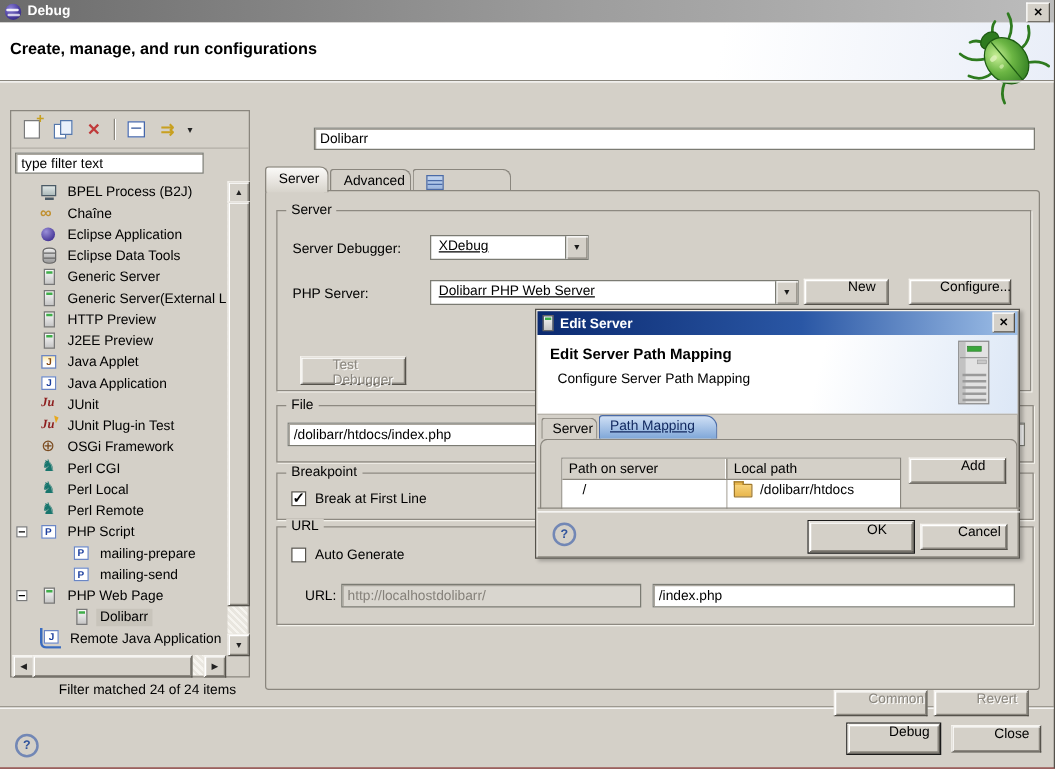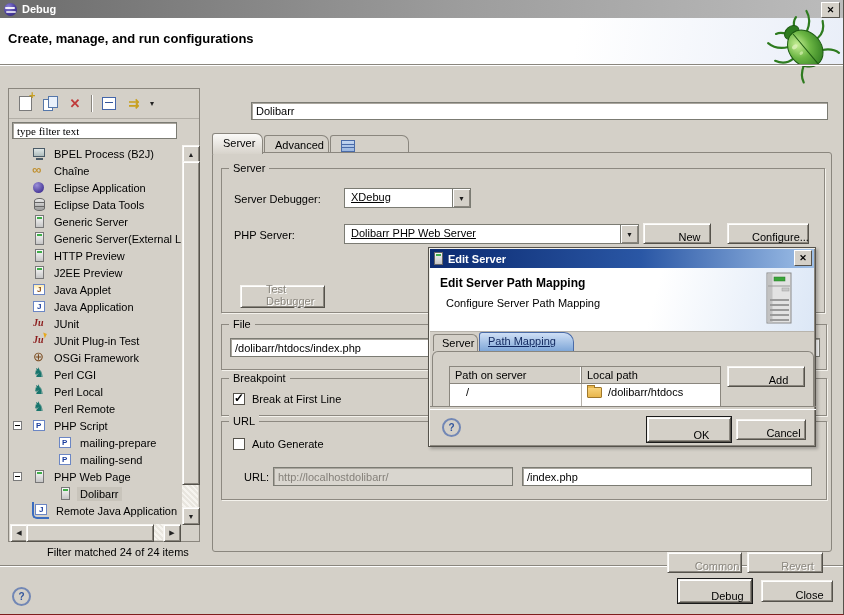--- a/index.html
+++ b/index.html
@@ -3,21 +3,21 @@
 <meta charset="utf-8">
 <style>
   html,body{margin:0;padding:0;background:#9a9a9a;}
   #app{position:relative;width:844px;height:615px;background:#d4d0c8;overflow:hidden;
        font:11px "Liberation Sans",sans-serif;color:#000;border-right:1px solid #55524b;border-bottom:1px solid #7f1d1d;box-sizing:border-box;}
   .abs{position:absolute;box-sizing:border-box;}
 
   
   .btn{position:absolute;box-sizing:border-box;background:#d4d0c8;border:1px solid;
        border-color:#f6f4f0 #55524b #55524b #f6f4f0;box-shadow:inset 1px 1px 0 #fff,inset -1px -1px 0 #8a867e;
-       display:flex;align-items:flex-end;justify-content:center;font:11px "Liberation Sans",sans-serif;cursor:default;padding-left:25px;}
+       display:flex;align-items:flex-start;justify-content:center;font:11px "Liberation Sans",sans-serif;cursor:default;padding-left:25px;}
   .btn.default{box-shadow:0 0 0 1px #1a1a1a,inset 1px 1px 0 #fff,inset -1px -1px 0 #8a867e;}
   .btn.disabled{color:#8a867e;text-shadow:1px 1px 0 #fff;margin-top:26px;}
   .tinput{position:absolute;box-sizing:border-box;background:#fff;border:1px solid #7b7b73;
           box-shadow:inset 1px 1px 0 #aaa69e;font:11px "Liberation Sans",sans-serif;padding:2px 4px;color:#000;}
   .tinput.disabled{background:#d9d6cf;color:#85817a;}
   .combo{position:absolute;box-sizing:border-box;background:#fff;border:1px solid #7b7b73;display:flex;}
   .combo .cval{flex:1;padding:2px 6px;white-space:nowrap;overflow:hidden;text-decoration:underline;}
   .combo .cbtn{width:17px;background:#d4d0c8;border-left:1px solid #7b7b73;
                box-shadow:inset 1px 1px 0 #fff,inset -1px -1px 0 #8a867e;display:flex;align-items:center;justify-content:center;}
   .combo .cbtn::before{content:"▼";font-size:7px;color:#1a1a1a;}
@@ -50,21 +50,21 @@
   .ic-new::after{content:"+";position:absolute;right:-5px;top:-8px;color:#c8a020;font-weight:bold;font-size:11px;}
   .ic-dup{width:15px;height:15px;position:relative;}
   .ic-dup::before{content:"";position:absolute;left:0;top:3px;width:8px;height:10px;background:#fff;border:1px solid #5577aa;}
   .ic-dup::after{content:"";position:absolute;left:5px;top:0;width:8px;height:10px;background:#eaf1fb;border:1px solid #5577aa;}
   .ic-del::before{content:"✕";color:#c03a3a;font-weight:bold;font-size:13px;}
   .tb-sep{width:1px;height:17px;background:#8a867e;border-right:1px solid #fff;}
   .ic-collapse{width:12px;height:11px;border:1px solid #4466aa;background:#fff;position:relative;}
   .ic-collapse::before{content:"";position:absolute;left:2px;right:2px;top:4px;height:1px;background:#335599;}
   .ic-filter::before{content:"⇉";color:#c8a020;font-size:13px;font-weight:bold;}
   .mini-caret{font-size:8px;color:#222;}
-  .filter-input{left:3px;top:33px;width:165px;height:17px;font-family:Liberation Serif, serif;}
+  .filter-input{left:3px;top:33px;width:151px;height:17px;}
   .tree{position:absolute;left:1px;top:56px;width:171px;height:380px;overflow:hidden;background:#d4d0c8;}
   .trow{height:17px;display:flex;align-items:center;white-space:nowrap;position:relative;padding-left:22px;}
   .trow.child{padding-left:48px;}
   .trow .lbl{padding:1px 3px;}
   .trow.sel .lbl{background:#c8c4bb;}
   .expander{position:absolute;left:3px;top:4px;width:9px;height:9px;background:#fff;border:1px solid #7a7a7a;box-sizing:border-box;}
   .expander::before{content:"";position:absolute;left:1px;right:1px;top:3px;height:1px;background:#000;}
 
   
   .ti{display:inline-block;position:relative;width:15px;height:15px;margin-right:4px;flex:none;}

